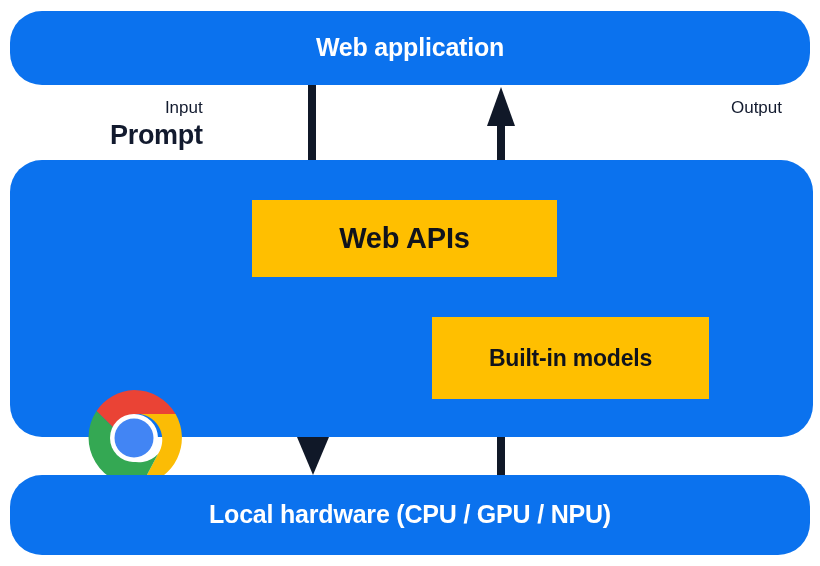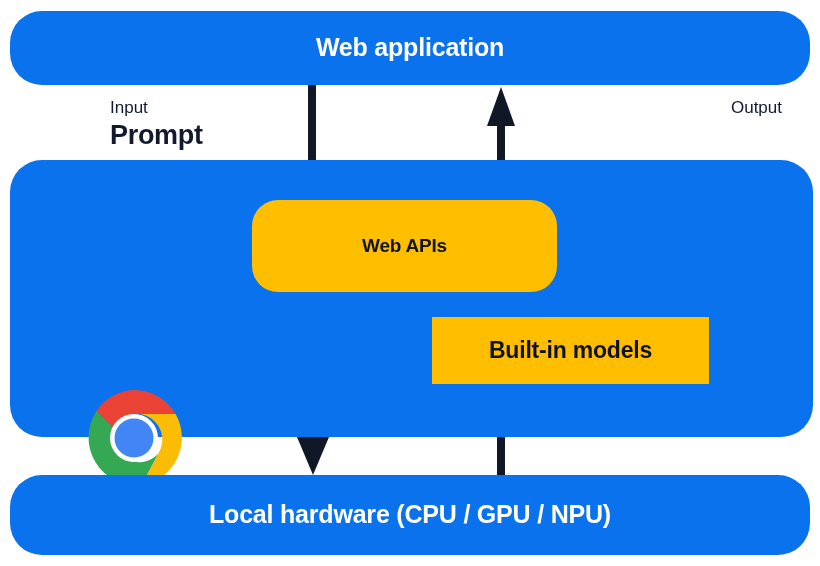--- a/index.html
+++ b/index.html
@@ -77,21 +77,21 @@
   }
   .flow-label .strong {
     display: block;
     font-size: 27px;
     font-weight: bold;
     letter-spacing: -0.3px;
   }
   .flow-label-input {
     left: 110px;
     top: 98px;
-    text-align: left;
+    text-align: right;
   }
   .flow-label-output {
     right: 38px;
     top: 98px;
     text-align: right;
   }
 
   
   .arrow {
     position: absolute;
@@ -112,29 +112,28 @@
     justify-content: center;
     text-align: center;
     font-weight: bold;
     letter-spacing: -0.2px;
     box-sizing: border-box;
   }
   .ybox-webapis {
     left: 252px;
     top: 200px;
     width: 305px;
-    height: 92px;
-    font-size: 19px;
-    border-radius: 26px;
+    height: 77px;
+    font-size: 29px;
   }
   .ybox-builtin {
     left: 432px;
     top: 317px;
     width: 277px;
-    height: 67px;
+    height: 82px;
     font-size: 23px;
     line-height: 1.25;
   }
 
   
   .browser-mark {
     position: absolute;
     left: 70px;
     top: 228px;
     width: 108px;

